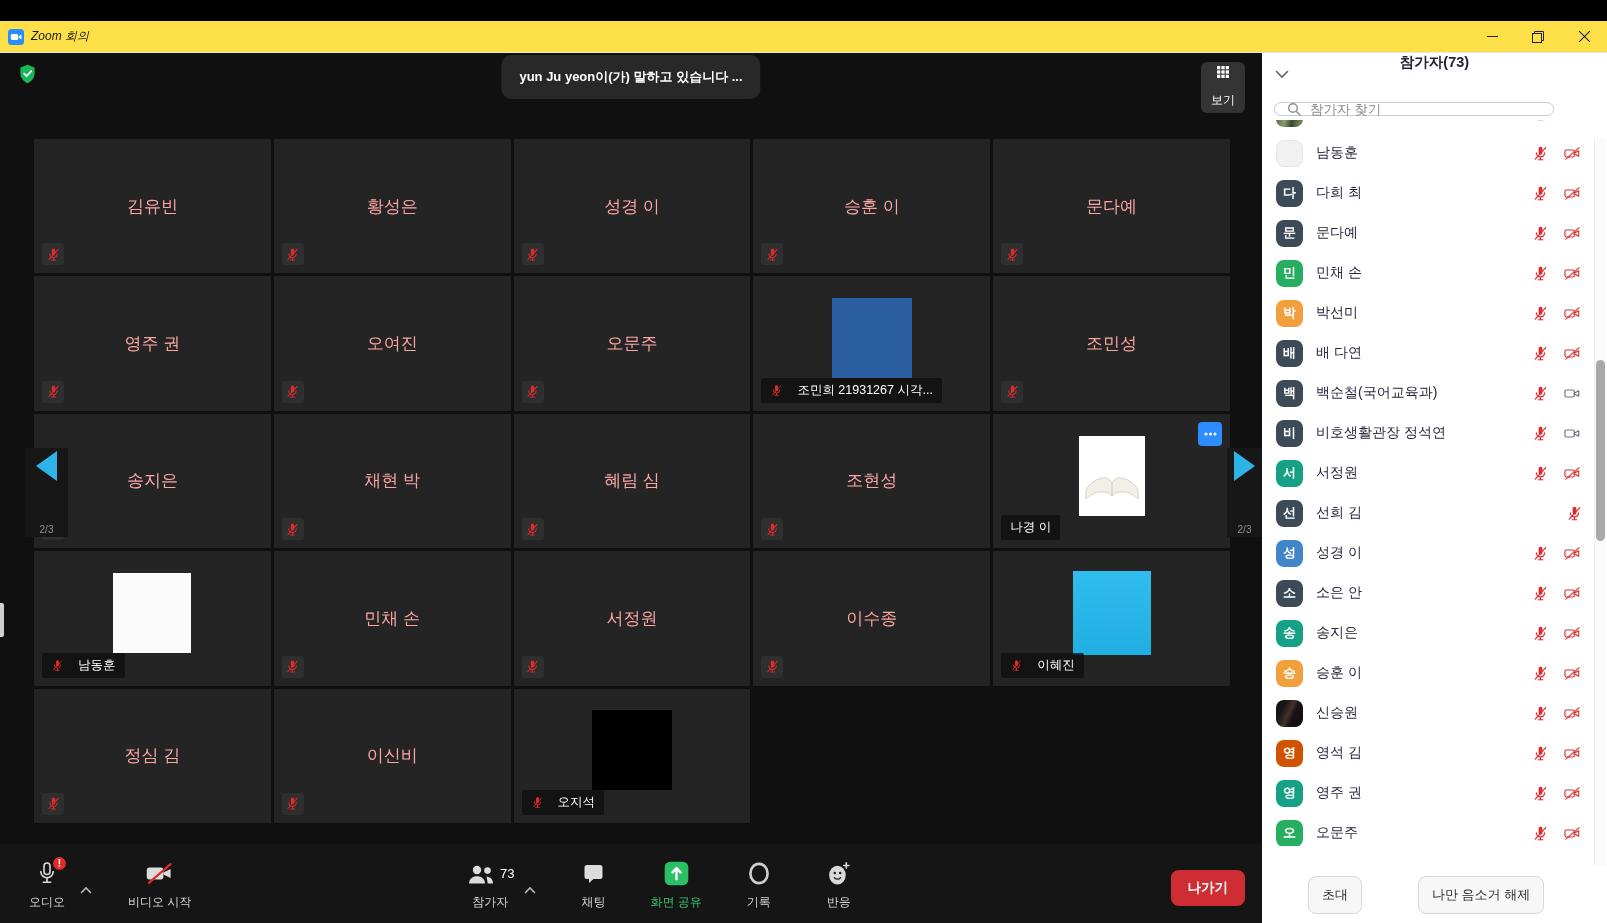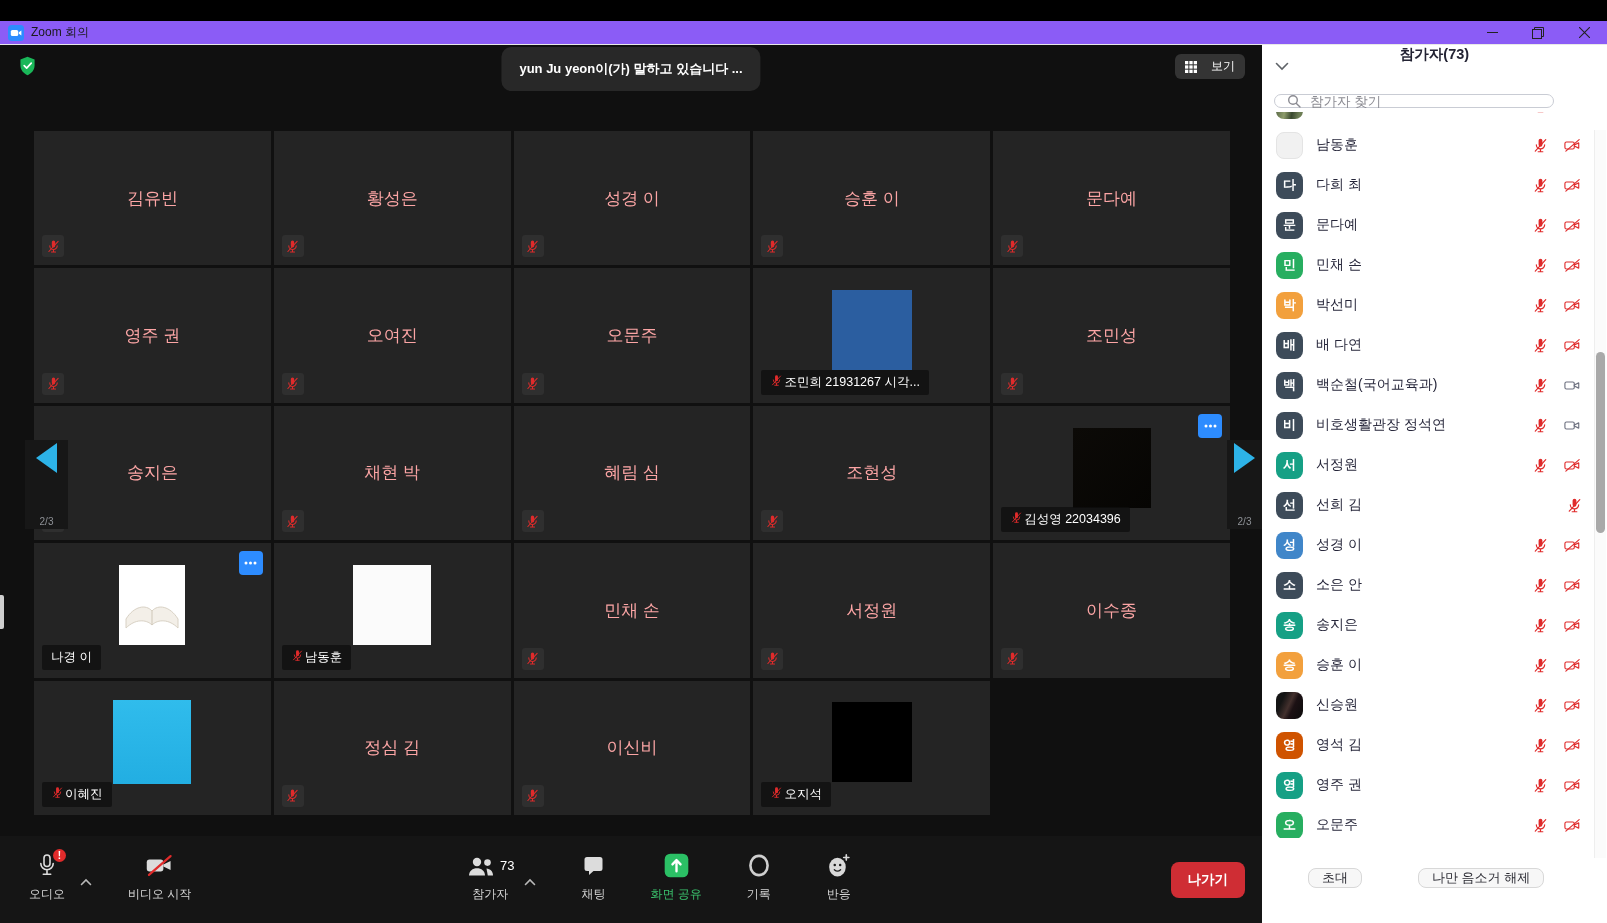--- a/index.html
+++ b/index.html
@@ -3,43 +3,43 @@
 <meta charset="utf-8">
 <style>
   html,body{margin:0;padding:0;}
   body{
     width:1607px;height:923px;overflow:hidden;background:#000;
     font-family:"Liberation Sans","DejaVu Sans",sans-serif;
     -webkit-font-smoothing:antialiased;
   }
   .top-strip{height:21px;background:#000;}
   
-  .titlebar{height:24px;background:#8b5cf6;display:flex;align-items:center;padding-left:8px;position:relative;border-bottom:1px solid #e8e8e8;box-sizing:border-box;}
+  .titlebar{height:32px;background:#fde047;display:flex;align-items:center;padding-left:8px;position:relative;border-bottom:1px solid #e8e8e8;box-sizing:border-box;font-style:italic;}
   .app-icon{width:16px;height:16px;margin-right:7px;display:flex;}
   .tb-title{font-size:12px;color:#1a1a1a;}
   .win-controls{position:absolute;right:0;top:0;height:100%;display:flex;}
   .win-btn{width:46px;height:100%;display:flex;align-items:center;justify-content:center;color:#222;}
   
   .main{display:flex;height:878px;}
   .meeting{position:relative;width:1262px;background:#101010;overflow:hidden;flex:none;}
   .panel{position:relative;flex:1;background:#fff;overflow:hidden;}
   
   .shield{position:absolute;left:19px;top:11px;z-index:6;display:flex;}
   .toast{position:absolute;top:2px;left:50%;transform:translateX(-50%);background:#282828;border-radius:10px;
          padding:13px 18px;color:#fff;font-size:13px;font-weight:bold;z-index:6;white-space:nowrap;}
   .view-btn{position:absolute;top:9px;right:17px;background:#343434;border-radius:6px;color:#fff;font-size:12px;
-            padding:4px 10px;display:flex;gap:14px;align-items:center;z-index:6;}
+            padding:4px 10px;display:flex;gap:14px;align-items:center;z-index:6;flex-direction:column;}
   
   .grid{position:absolute;left:34px;top:86px;width:1196px;height:684px;display:grid;
         grid-template-columns:repeat(5,1fr);grid-template-rows:repeat(5,1fr);gap:3px;}
   .tile{position:relative;background:#242424;overflow:hidden;}
   .tname{position:absolute;inset:0;display:flex;align-items:center;justify-content:center;color:#fca5a5;font-size:17px;}
   .tile-mic{position:absolute;left:8px;bottom:8px;width:22px;height:22px;background:rgba(255,255,255,.05);
             border-radius:3px;display:flex;align-items:center;justify-content:center;}
-  .ttag{position:absolute;left:8px;bottom:8px;display:flex;align-items:flex-start;gap:1px;background:rgba(14,14,14,.78);
+  .ttag{position:absolute;left:8px;bottom:8px;display:flex;align-items:center;gap:14px;background:rgba(14,14,14,.78);
         color:#fff;font-size:12.5px;padding:4px 9px;border-radius:2px;white-space:nowrap;}
   .tmenu{position:absolute;top:8px;right:8px;width:24px;height:24px;background:#2d8cff;border-radius:4px;
          display:flex;align-items:center;justify-content:center;}
   .timg{position:absolute;left:50%;top:46%;transform:translate(-50%,-50%);}
   .timg.blue{width:80px;height:80px;background:#2b5ea0;}
   .timg.black{width:78px;height:80px;background:linear-gradient(135deg,#0c0a07,#060503);}
   .timg.blacksq{width:80px;height:80px;background:#000;}
   .timg.white{width:78px;height:80px;background:#fbfbfb;}
   .timg.cyan{width:78px;height:84px;background:linear-gradient(180deg,#30bcec,#22aee2);}
   .timg.book{width:66px;height:80px;background:#fff;display:flex;align-items:flex-end;justify-content:center;padding-bottom:8px;box-sizing:border-box;}
@@ -85,21 +85,21 @@
             color:#fff;font-size:13px;font-weight:bold;flex:none;}
   .p-avatar.blank{background:#f1f1f1;border:1px solid #e4e4e4;box-sizing:border-box;}
   .p-avatar.photo-dark{background:linear-gradient(115deg,#141414 25%,#43302d 48%,#1c1114 62%,#0b0b0b);}
   .p-avatar.photo-green{background:linear-gradient(100deg,#5c6b49 10%,#8d9c6b 38%,#39482f 62%,#6d7e55 85%);}
   .p-name{flex:1;font-size:14px;color:#26263a;white-space:nowrap;overflow:hidden;}
   .p-icons{display:flex;gap:13px;align-items:center;min-width:53px;justify-content:flex-end;}
   .p-scroll{position:absolute;right:1px;top:85px;width:11px;height:728px;background:#fbfbfb;border-left:1px solid #eee;}
   .p-thumb{position:absolute;top:222px;left:1px;width:9px;height:181px;background:#a9a9a9;border-radius:5px;}
   .p-footer{position:absolute;left:0;right:12px;bottom:0;height:65px;background:#fff;display:flex;gap:56px;
             padding:10px 0 0 46px;box-sizing:border-box;z-index:4;}
-  .pf-btn{height:20px;padding:0 13px;background:#f7f7f7;border:1px solid #d8d8d8;border-radius:8px;font-size:13px;
+  .pf-btn{height:38px;padding:0 13px;background:#f7f7f7;border:1px solid #d8d8d8;border-radius:8px;font-size:13px;
           color:#2b2b33;display:flex;align-items:center;font-family:inherit;}
 </style>
 </head>
 <body>
 
 <div class="top-strip"></div>
 
 <div class="titlebar">
   <span class="app-icon">
     <svg width="16" height="16" viewBox="0 0 16 16">
@@ -293,40 +293,20 @@
           <div class="tname">조현성</div>
           <span class="tile-mic">
             <svg width="15" height="15" viewBox="0 0 24 24">
               <path d="M9.3 5.1a2.7 2.7 0 0 1 5.4 0v5.8a2.7 2.7 0 0 1-5.4 0z" fill="#e02b2b"></path>
               <path d="M6.1 11a5.9 5.9 0 0 0 11.8 0M12 17.1v3.4M8.7 20.8h6.6" stroke="#e02b2b" stroke-width="1.7" fill="none" stroke-linecap="round"></path>
               <path d="M4.6 20 19.4 3.8" stroke="#e02b2b" stroke-width="1.7" stroke-linecap="round"></path>
             </svg>
           </span>
         </div>
         <div class="tile">
-          <div class="timg black"></div>
-          <div class="ttag">
-            <span style="display:flex;">
-              <svg width="13" height="13" viewBox="0 0 24 24">
-                <path d="M9.3 5.1a2.7 2.7 0 0 1 5.4 0v5.8a2.7 2.7 0 0 1-5.4 0z" fill="#e02b2b"></path>
-                <path d="M6.1 11a5.9 5.9 0 0 0 11.8 0M12 17.1v3.4M8.7 20.8h6.6" stroke="#e02b2b" stroke-width="1.7" fill="none" stroke-linecap="round"></path>
-                <path d="M4.6 20 19.4 3.8" stroke="#e02b2b" stroke-width="1.7" stroke-linecap="round"></path>
-              </svg>
-            </span>
-            <span>김성영 22034396</span>
-          </div>
-          <div class="tmenu">
-            <svg width="13" height="4" viewBox="0 0 13 4">
-              <circle cx="2" cy="2" r="1.5" fill="#fff"></circle>
-              <circle cx="6.5" cy="2" r="1.5" fill="#fff"></circle>
-              <circle cx="11" cy="2" r="1.5" fill="#fff"></circle>
-            </svg>
-          </div>
-        </div>
-        <div class="tile">
           <div class="timg book">
             <span><svg width="56" height="36" viewBox="0 0 56 36">
                 <path d="M2 22 C10 9 22 7 28 14 C34 7 46 9 54 22 L54 31 C45 22 34 22 28 28 C22 22 11 22 2 31 Z" fill="#f3efe8" stroke="#d8d1c4" stroke-width="1"></path>
                 <path d="M28 14v14" stroke="#cfc7b8" stroke-width="1"></path>
               </svg></span>
           </div>
           <div class="ttag">
             <span>나경 이</span>
           </div>
           <div class="tmenu">

